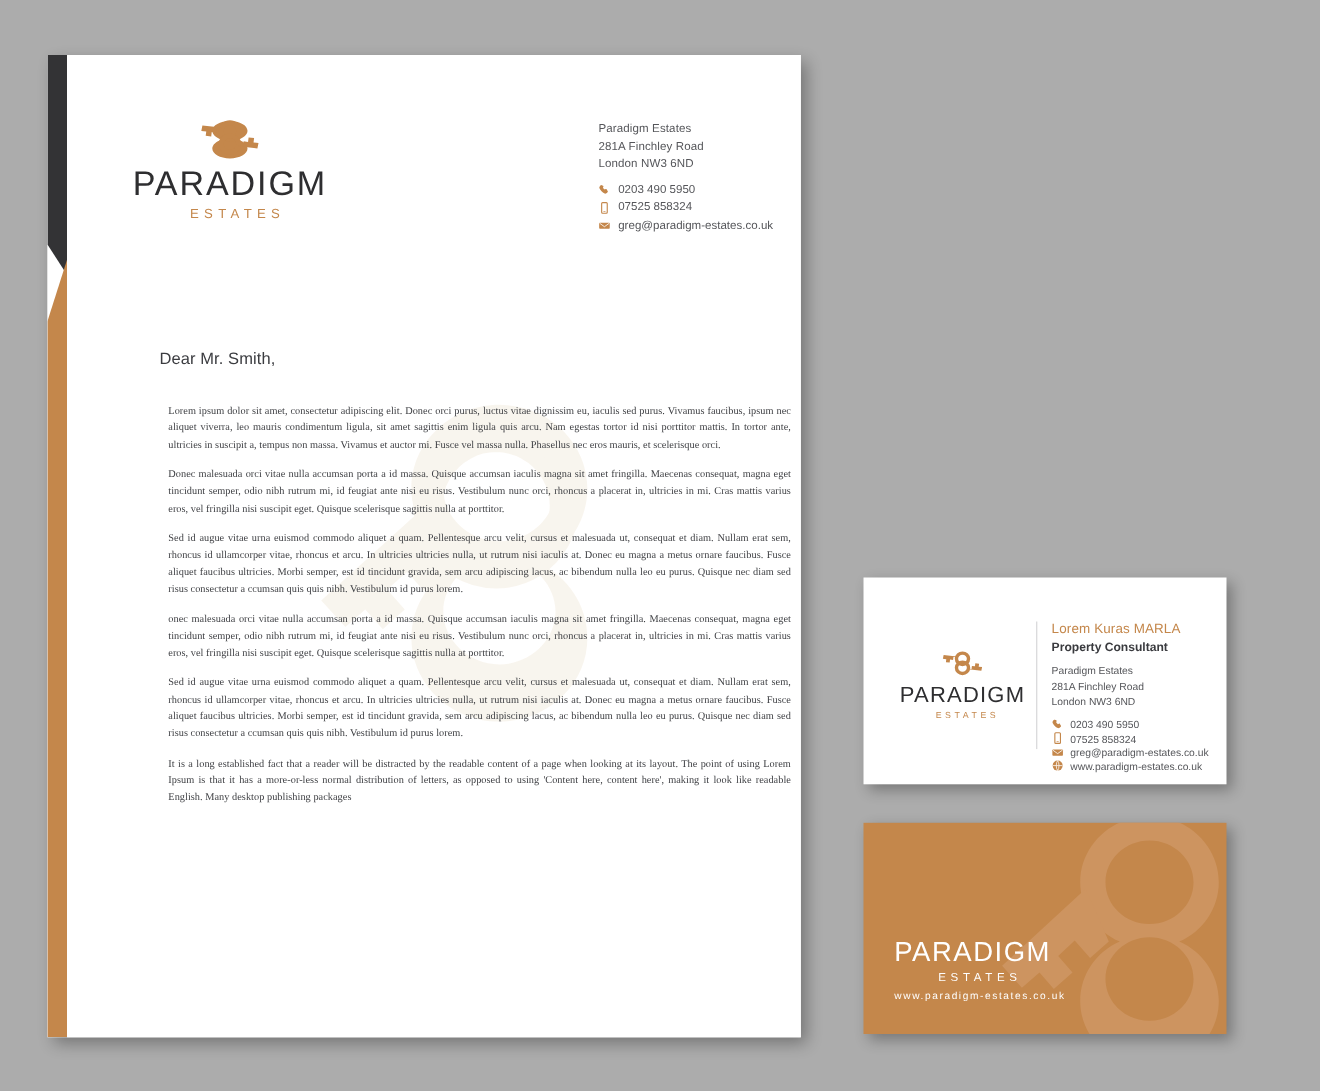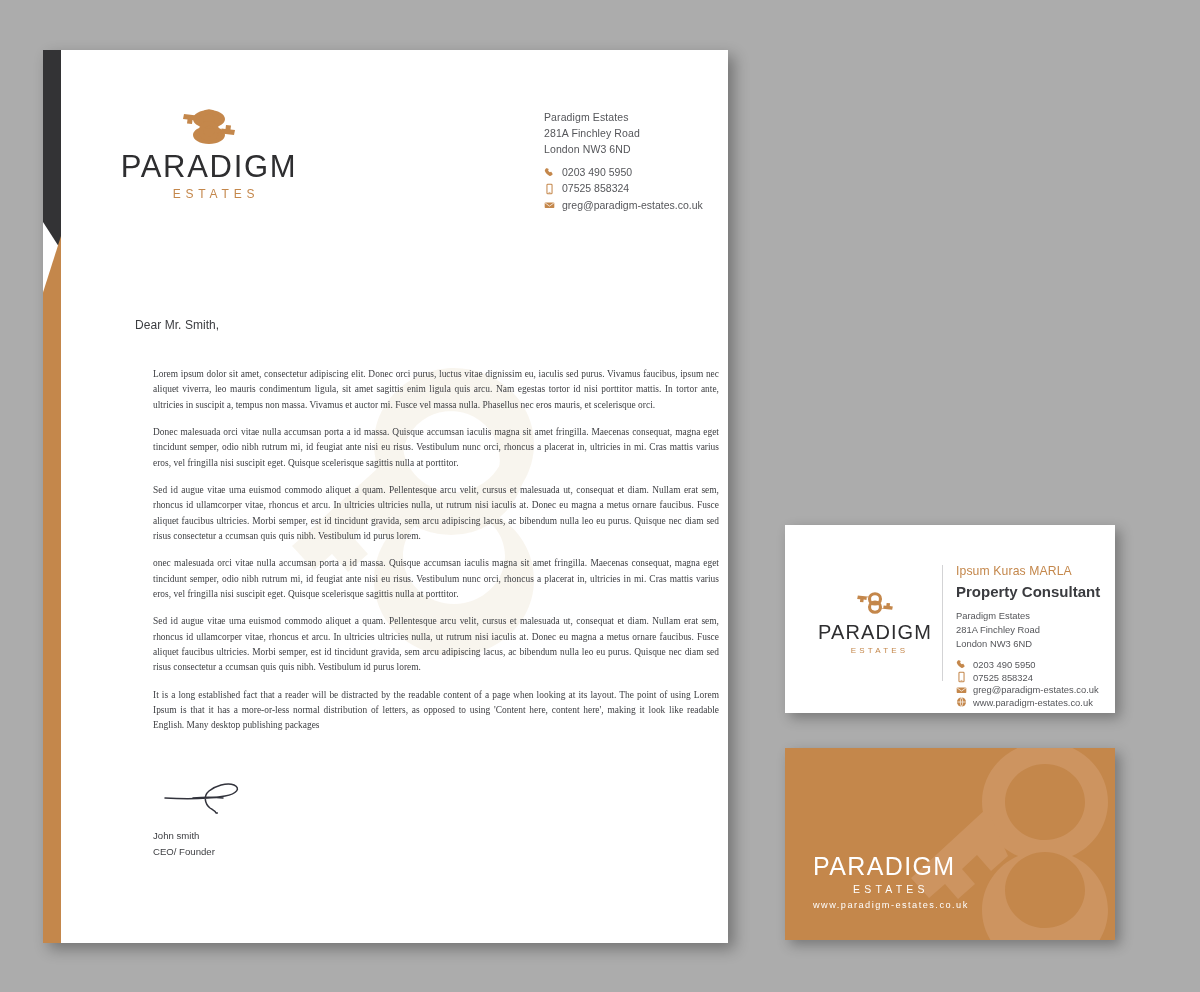--- a/index.html
+++ b/index.html
@@ -138,23 +138,23 @@
   .contact-row .ctext {
     font-size: 10.5px;
     color: #55565a;
     white-space: nowrap;
   }
   .ico { width: 11px; height: 12px; flex: 0 0 11px; display:block; }
 
   
   .lh-salutation {
     position: absolute;
-    left: 74px;
+    left: 84px;
     top: 268px;
-    font-size: 12px;
+    font-size: 15px;
     color: #3b3c40;
     letter-spacing: 0.005em;
   }
   .lh-body {
     position: absolute;
     left: 92px;
     top: 317px;
     width: 566px;
   }
   .lh-body p {
@@ -212,21 +212,21 @@
     width: 150px;
   }
   .bc-name {
     font-size: 12.2px;
     color: #c4874b;
     letter-spacing: 0.01em;
     line-height: 1.25;
     white-space: nowrap;
   }
   .bc-role {
-    font-size: 15px;
+    font-size: 11px;
     color: #3a3b3f;
     font-weight: bold;
     line-height: 1.5;
     margin-top: 2px;
     margin-bottom: 5px;
     white-space: nowrap;
   }
   .bc-addr {
     font-size: 9.4px;
     color: #55565a;
@@ -377,31 +377,20 @@
 
       <div class="lh-body">
         <p>Lorem ipsum dolor sit amet, consectetur adipiscing elit. Donec orci purus, luctus vitae dignissim eu, iaculis sed purus. Vivamus faucibus, ipsum nec aliquet viverra, leo mauris condimentum ligula, sit amet sagittis enim ligula quis arcu. Nam egestas tortor id nisi porttitor mattis. In tortor ante, ultricies in suscipit a, tempus non massa. Vivamus et auctor mi. Fusce vel massa nulla. Phasellus nec eros mauris, et scelerisque orci.</p>
         <p>Donec malesuada orci vitae nulla accumsan porta a id massa. Quisque accumsan iaculis magna sit amet fringilla. Maecenas consequat, magna eget tincidunt semper, odio nibh rutrum mi, id feugiat ante nisi eu risus. Vestibulum nunc orci, rhoncus a placerat in, ultricies in mi. Cras mattis varius eros, vel fringilla nisi suscipit eget. Quisque scelerisque sagittis nulla at porttitor.</p>
         <p>Sed id augue vitae urna euismod commodo aliquet a quam. Pellentesque arcu velit, cursus et malesuada ut, consequat et diam. Nullam erat sem, rhoncus id ullamcorper vitae, rhoncus et arcu. In ultricies ultricies nulla, ut rutrum nisi iaculis at. Donec eu magna a metus ornare faucibus. Fusce aliquet faucibus ultricies. Morbi semper, est id tincidunt gravida, sem arcu adipiscing lacus, ac bibendum nulla leo eu purus. Quisque nec diam sed risus consectetur a ccumsan quis quis nibh. Vestibulum id purus lorem.</p>
         <p>onec malesuada orci vitae nulla accumsan porta a id massa. Quisque accumsan iaculis magna sit amet fringilla. Maecenas consequat, magna eget tincidunt semper, odio nibh rutrum mi, id feugiat ante nisi eu risus. Vestibulum nunc orci, rhoncus a placerat in, ultricies in mi. Cras mattis varius eros, vel fringilla nisi suscipit eget. Quisque scelerisque sagittis nulla at porttitor.</p>
         <p>Sed id augue vitae urna euismod commodo aliquet a quam. Pellentesque arcu velit, cursus et malesuada ut, consequat et diam. Nullam erat sem, rhoncus id ullamcorper vitae, rhoncus et arcu. In ultricies ultricies nulla, ut rutrum nisi iaculis at. Donec eu magna a metus ornare faucibus. Fusce aliquet faucibus ultricies. Morbi semper, est id tincidunt gravida, sem arcu adipiscing lacus, ac bibendum nulla leo eu purus. Quisque nec diam sed risus consectetur a ccumsan quis quis nibh. Vestibulum id purus lorem.</p>
         <p>It is a long established fact that a reader will be distracted by the readable content of a page when looking at its layout. The point of using Lorem Ipsum is that it has a more-or-less normal distribution of letters, as opposed to using 'Content here, content here', making it look like readable English. Many desktop publishing packages</p>
       </div>
 
-      <div class="lh-sign">
-        <svg class="sig-svg" width="90" height="36" viewBox="0 0 90 36">
-          <g fill="none" stroke="#32333c" stroke-width="1.5" stroke-linecap="round">
-            <path d="M2 18 C20 19 44 19 62 16 C74 14 78 8 71 5 C64 2 52 6 46 11 C40 16 42 24 47 28 C50 30 52 31 53 33"></path>
-            <path d="M30 18 C40 17 52 17 60 18"></path>
-          </g>
-          <circle cx="54" cy="33" r="0.9" fill="#32333c"></circle>
-        </svg>
-        <div class="sign-name">John smith</div>
-        <div class="sign-name" style="margin-top:0;">CEO/ Founder</div>
-      </div>
 
     </div>
   </div>
 
   <div class="bc-front">
 
     <div class="bc-logo logo-block">
       <svg class="logo-key" width="48" height="28" viewBox="0 0 140 80">
         <g fill="none" stroke="#c4874b" stroke-width="9">
           <ellipse cx="70" cy="28" rx="16" ry="15"></ellipse>
@@ -412,21 +401,21 @@
           <path d="M86 56 L120 60 l2 -10 l-9 -1 l1 -8 l-10 -1 l-1 8 l-8 -1 l-1 8 l-9 -1 z"></path>
         </g>
       </svg>
       <div class="logo-word" style="font-size:20px;margin-top:5px;">PARADIGM</div>
       <div class="logo-sub" style="font-size:8px;margin-top:5px;margin-left:9px;">ESTATES</div>
     </div>
 
     <div class="bc-rule"></div>
 
     <div class="bc-info">
-      <div class="bc-name">Ipsum Kuras MARLA</div>
+      <div class="bc-name">Lorem Kuras MARLA</div>
       <div class="bc-role">Property Consultant</div>
       <div class="bc-addr">Paradigm Estates</div>
       <div class="bc-addr">281A Finchley Road</div>
       <div class="bc-addr">London NW3 6ND</div>
 
       <div class="bc-contact-gap"></div>
 
       <div class="bc-row">
         <svg class="ico" viewBox="0 0 16 16">
           <path fill="#c4874b" d="M4.3 1.2c-.5-.3-1.1-.2-1.5.3L1.7 3c-.6.7-.7 1.6-.3 2.4 1.3 3 3.8 5.5 6.8 6.8.8.4 1.7.2 2.4-.4l1.5-1.2c.5-.4.6-1 .3-1.5L11 6.8c-.3-.5-.9-.7-1.4-.4l-1.2.6c-1-.7-1.8-1.5-2.4-2.5l.6-1.2c.3-.5.1-1.1-.4-1.4L4.3 1.2z"></path>

